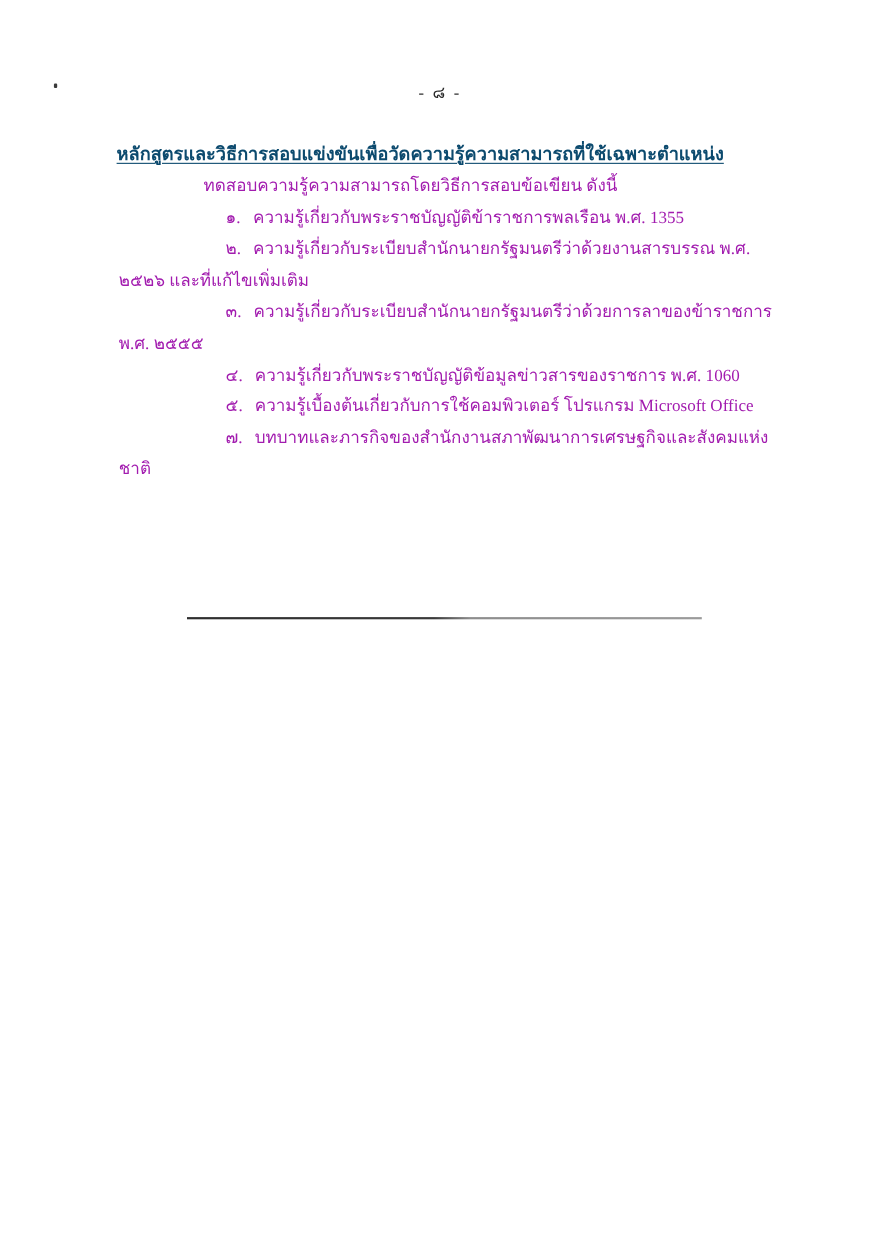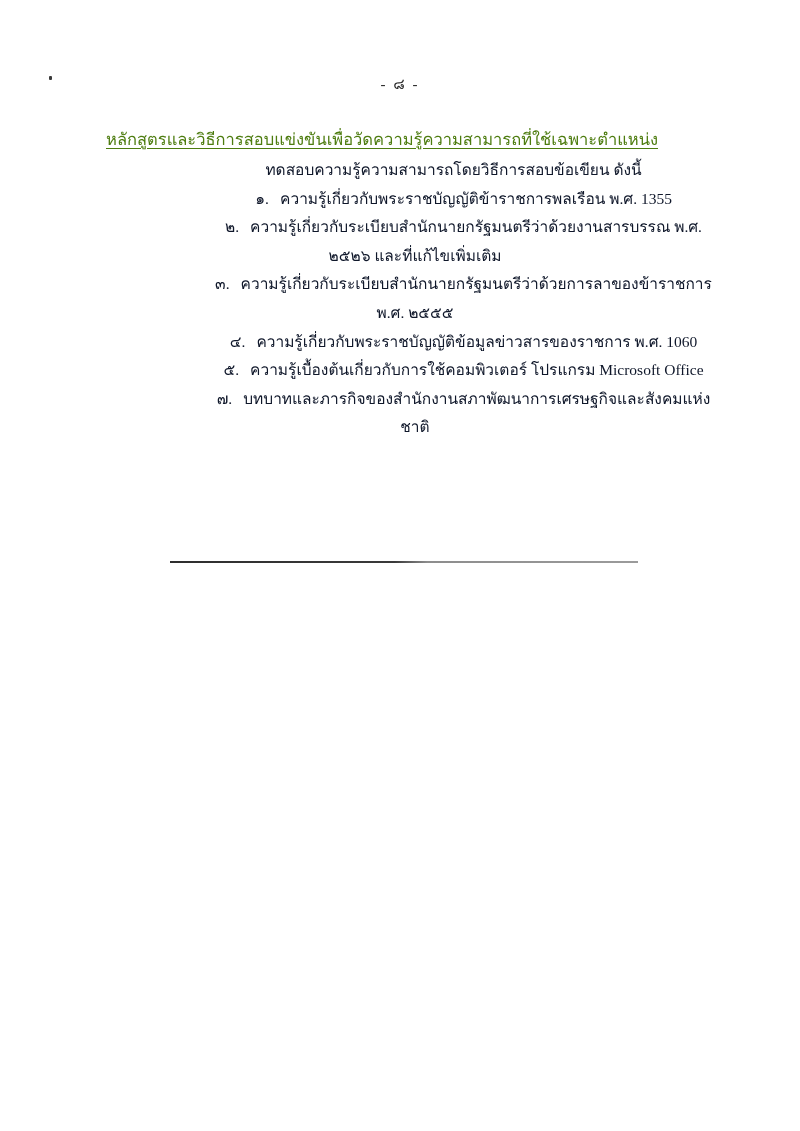--- a/index.html
+++ b/index.html
@@ -35,37 +35,36 @@
     height: 4px;
     background: #3a3a3a;
     border-radius: 1px;
   }
   .doc-heading {
     position: absolute;
     top: 126px;
     left: 106px;
     right: 60px;
     font-size: 16.5px;
-    font-weight: normal;
+    font-weight: bold;
     text-decoration: underline;
     text-underline-offset: 3px;
-    color: #4d7c0f;
+    color: #0c4a6e;
     white-space: nowrap;
   }
   .doc-body {
     position: absolute;
     top: 156px;
     left: 0;
     width: 800px;
     box-sizing: border-box;
     padding: 0 78px 0 108px;
     font-size: 15.5px;
     line-height: 28.6px;
-    color: #0f172a;
-    text-align: center;
+    color: #a21caf;
   }
   .intro-line {
     text-indent: 77px;
     margin: 0;
   }
   .list-item {
     margin: 0;
     text-indent: 97px;
   }
   .item-number {

